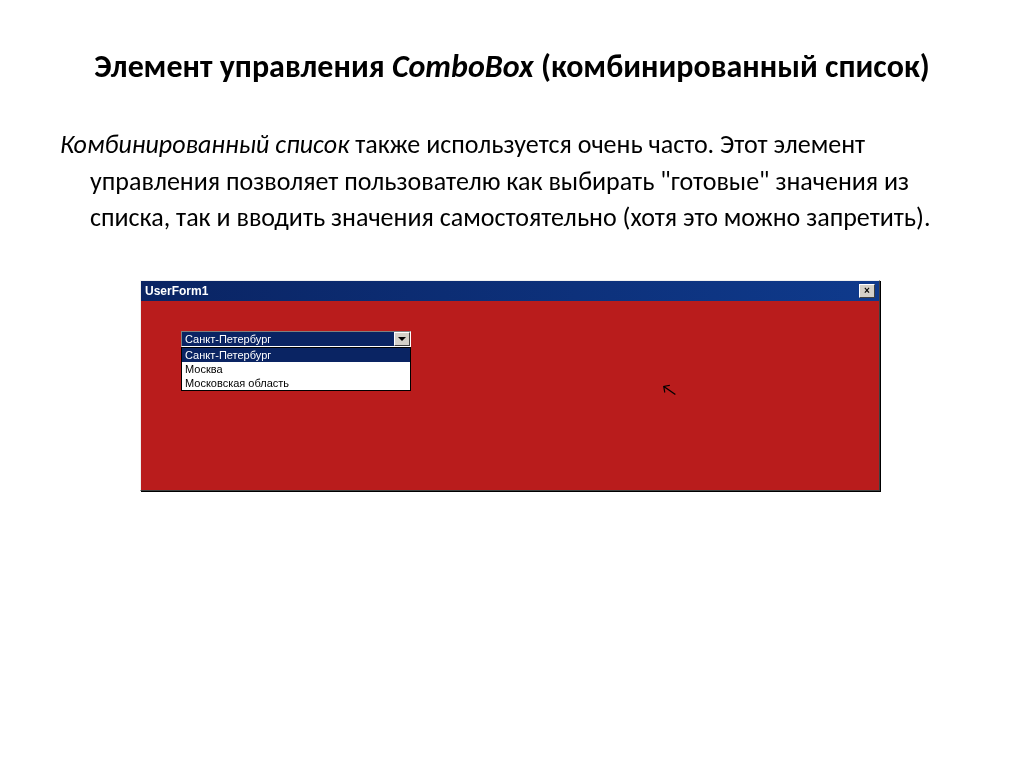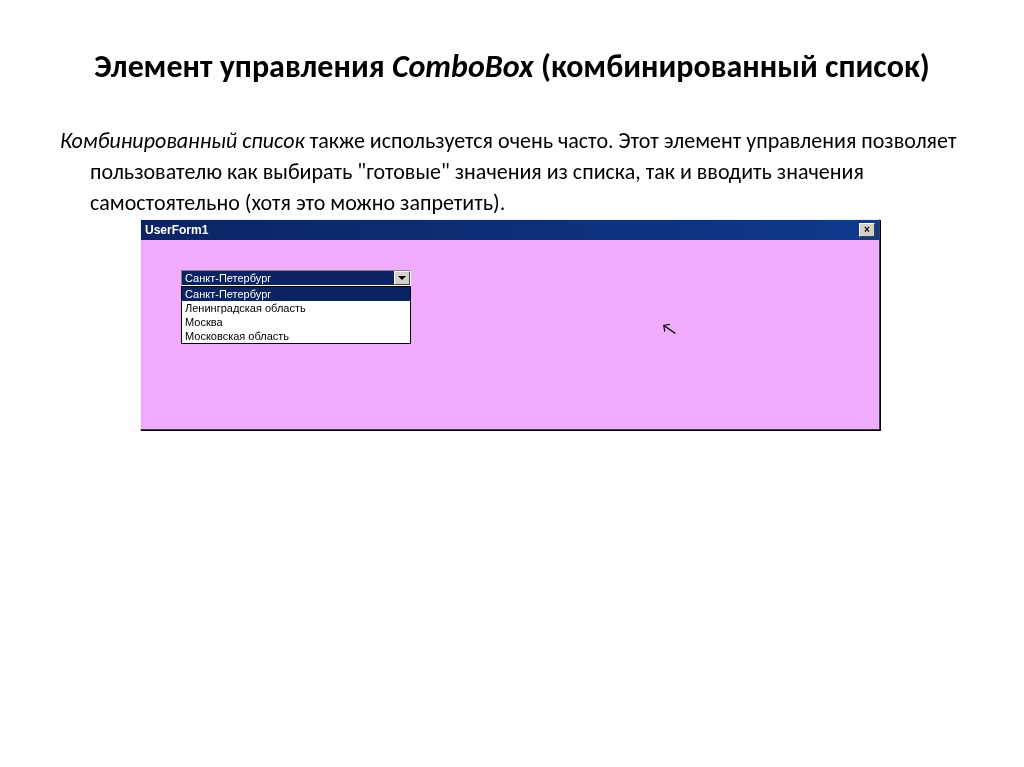--- a/index.html
+++ b/index.html
@@ -19,32 +19,33 @@
       font-size: 32px;
       font-weight: bold;
       text-align: center;
       line-height: 1.35;
       margin-bottom: 38px;
     }
     .title .italic {
       font-style: italic;
     }
     .body-text {
-      font-size: 22px;
+      font-size: 26px;
       line-height: 1.4;
       padding-left: 30px;
       text-indent: -30px;
+      margin-bottom: 45px;
     }
     .body-text .italic {
       font-style: italic;
     }
     .userform {
       margin-left: 80px;
       width: 740px;
-      background: #f0abfc;
+      background: #b91c1c;
       border-top: 1px solid #f0f0f0;
       border-left: 1px solid #f0f0f0;
       border-right: 1px solid #404040;
       border-bottom: 1px solid #404040;
       box-shadow: 1px 1px 0 #000000;
     }
     .titlebar {
       background: linear-gradient(to right, #0a2463, #0f3a8c);
       color: #ffffff;
       font-family: Tahoma, Arial, sans-serif;
@@ -161,19 +162,18 @@
   </div>
   <div class="form-body">
     <div class="combobox">
       <input class="combobox-input" type="text" value="Санкт-Петербург" style="">
       <div class="combobox-btn">
         <div class="arrow"></div>
       </div>
     </div>
     <div class="dropdown">
       <div class="dropdown-item selected">Санкт-Петербург</div>
-      <div class="dropdown-item">Ленинградская область</div>
       <div class="dropdown-item">Москва</div>
       <div class="dropdown-item">Московская область</div>
     </div>
     <div class="cursor-pointer">↖</div>
   </div>
 </div>
 
 </body></html>

